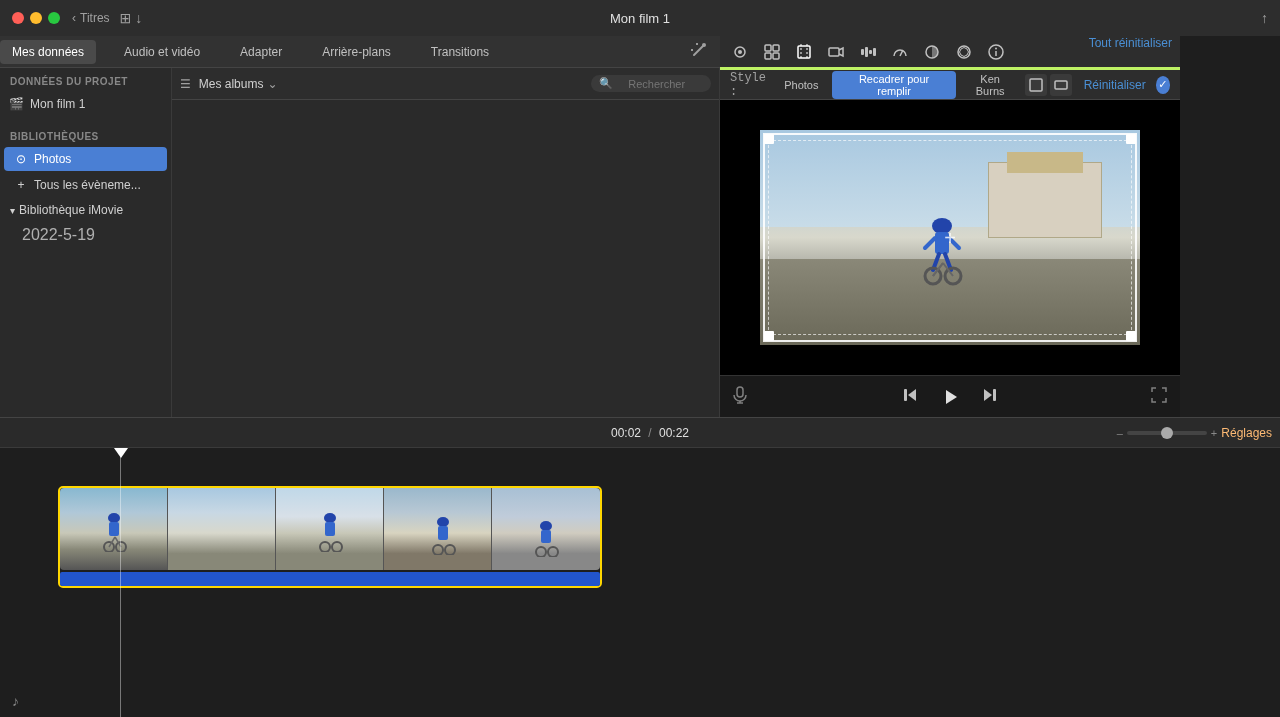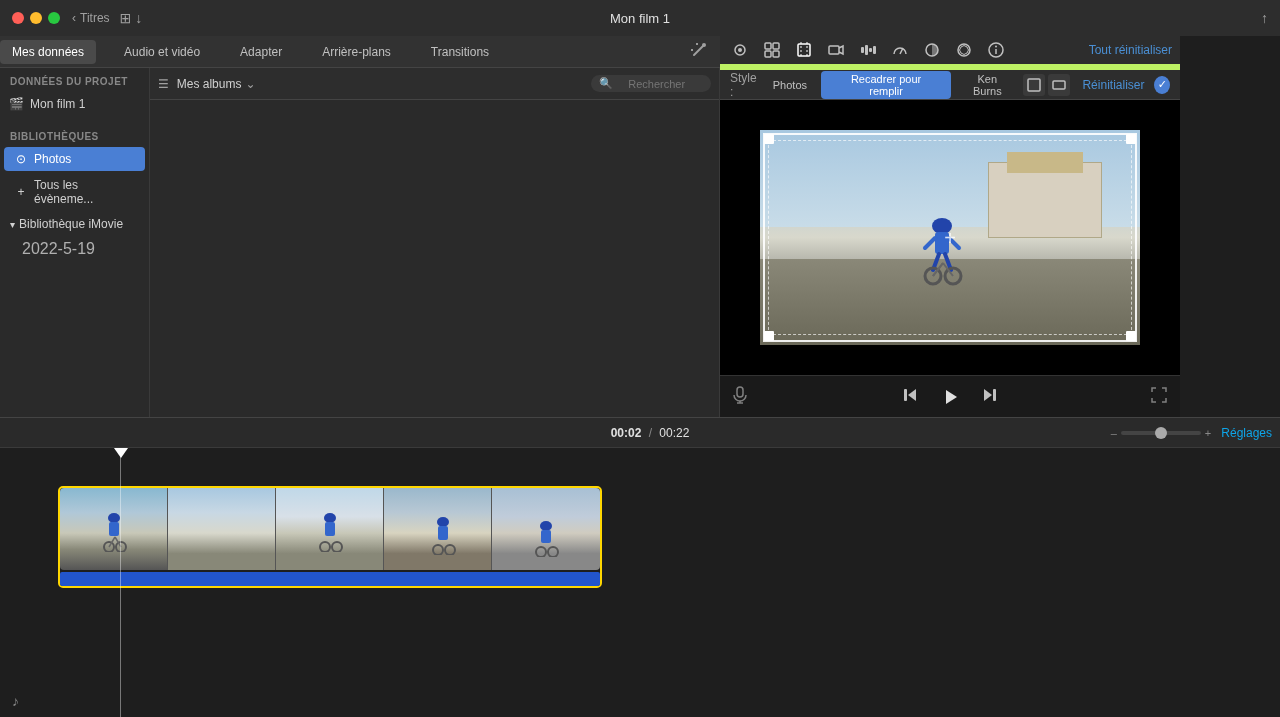--- a/index.html
+++ b/index.html
@@ -91,21 +91,21 @@
     }
     .toolbar-spacer { flex: 1; }
     .toolbar-wand {
       margin-right: 12px;
       color: #a0a0a0;
       cursor: pointer;
     }
 
     
     .sidebar {
-      width: 150px;
+      width: 172px;
       background: #2a2a2a;
       border-right: 1px solid #3a3a3a;
       display: flex;
       flex-direction: column;
       flex-shrink: 0;
     }
     .sidebar-section-label {
       font-size: 10px;
       font-weight: 600;
       color: #888;
@@ -190,24 +190,23 @@
       width: 460px;
       background: #1a1a1a;
       display: flex;
       flex-direction: column;
       flex-shrink: 0;
     }
     .preview-toolbar {
       height: 34px;
       background: #2d2d2d;
       display: flex;
-      align-items: center;
       padding: 0 8px;
       gap: 4px;
-      border-bottom: 6px solid #bef264;
+      border-bottom: 3px solid #bef264;
       justify-content: space-between;
     }
     .preview-toolbar-left {
       display: flex; align-items: center; gap: 8px;
     }
     .preview-icon-btn {
       width: 24px; height: 24px;
       display: flex; align-items: center; justify-content: center;
       color: #c0c0c0;
       cursor: pointer;
@@ -224,20 +223,21 @@
       align-items: center;
       padding: 0 10px;
       gap: 6px;
       border-bottom: 1px solid #444;
       flex-shrink: 0;
     }
     .style-label {
       color: #a0a0a0;
       font-size: 12px;
       margin-right: 0;
+      font-family: Liberation Mono, monospace;
     }
     .style-btn {
       padding: 2px 8px;
       font-size: 11px;
       border-radius: 4px;
       cursor: pointer;
       background: transparent;
       color: #c0c0c0;
       border: none;
     }
@@ -365,21 +365,21 @@
       align-items: center;
       justify-content: center;
       gap: 8px;
       border-bottom: 1px solid #3a3a3a;
       position: relative;
     }
     .timeline-time {
       font-size: 12px;
       color: #e0e0e0;
     }
-    .timeline-time .current { font-weight: 700; margin-left: 20px; }
+    .timeline-time .current { font-weight: 400; margin-left: 20px; }
     .timeline-time .separator { color: #888; margin: 0 4px; }
     .timeline-zoom {
       position: absolute;
       right: 0;
       display: flex; align-items: center; gap: 4px;
       padding-right: 8px;
     }
     .zoom-track {
       width: 80px; height: 4px;
       background: #444;
@@ -390,23 +390,22 @@
       position: absolute;
       width: 12px; height: 12px;
       background: #aaa;
       border-radius: 50%;
       top: -4px;
       left: 50%;
       transform: translateX(-50%);
     }
     .timeline-reglages {
       font-size: 12px;
-      color: #0ea5e9;
-      cursor: pointer;
-      margin-left: 6px;
+      color: #fdba74;
+      cursor: pointer;
     }
     .timeline-body {
       flex: 1;
       position: relative;
       overflow: hidden;
     }
     .playhead-triangle {
       position: absolute;
       top: 0;
       left: 114px;

